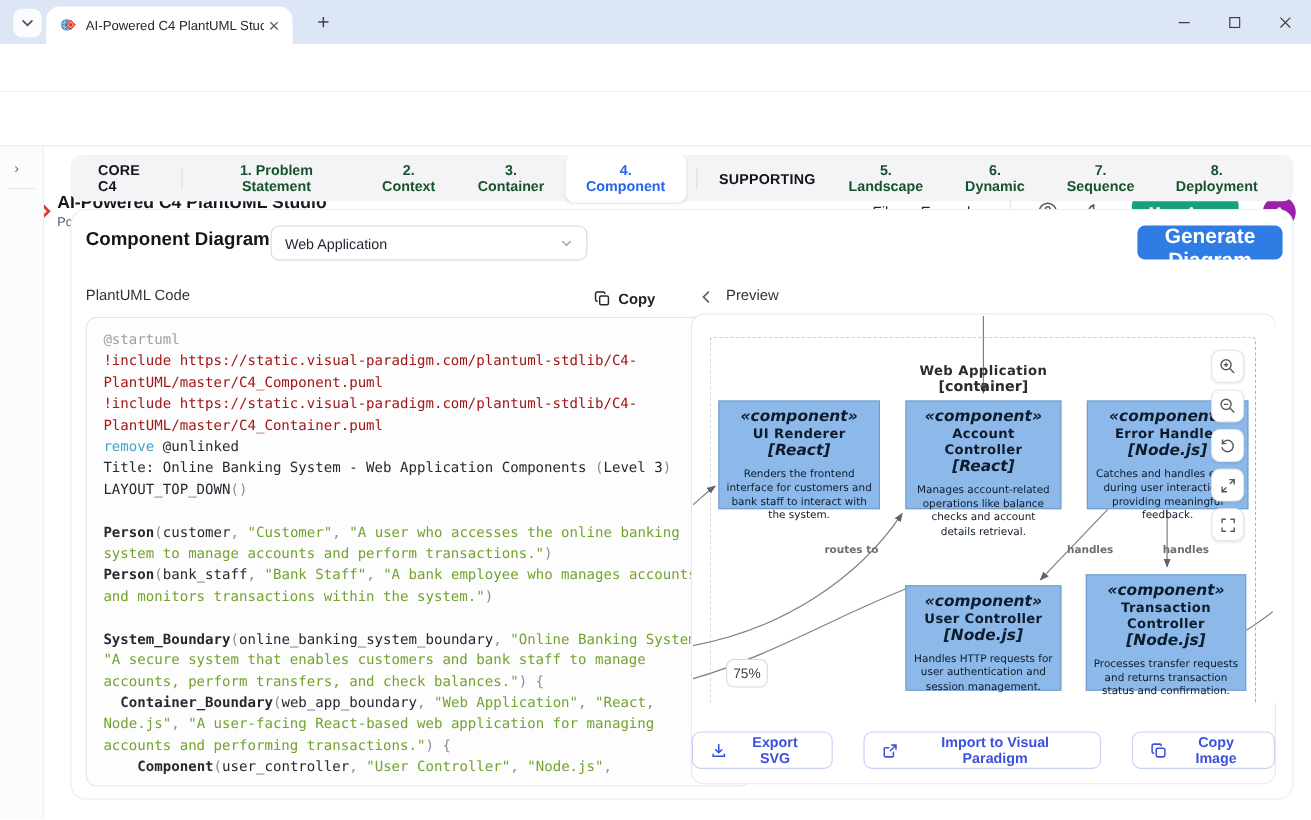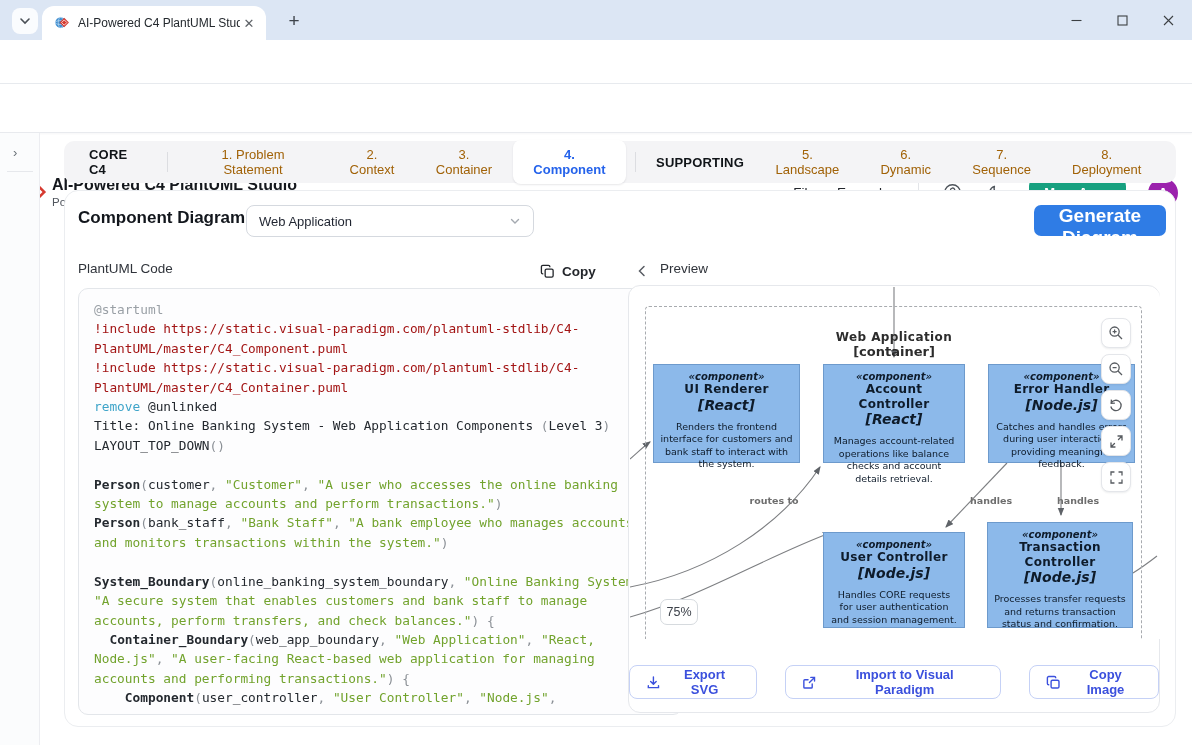--- a/index.html
+++ b/index.html
@@ -40,21 +40,21 @@
 
   
   .leftrail { position:absolute; left:0; top:133px; width:40px; height:612px; background:#fbfcfd; border-right:1px solid #ecedf1; }
   .rail-chev { position:absolute; left:13px; top:12px; color:#697077; font-size:13px; }
   .rail-div { position:absolute; left:7px; top:38px; width:26px; border-top:1px solid #e6e8ec; }
 
   
   .navbar { position:absolute; left:64px; top:141px; width:1112px; height:42px; background:#f4f4f6; border-radius:10px; display:flex; align-items:center; padding:0 14px; }
   .nav-label { font-size:13px; font-weight:800; color:#101418; padding:0 11px; letter-spacing:.2px; }
   .nav-divider { width:1px; height:20px; background:#dcdde1; margin:0 9px; }
-  .nav-tab { font-size:13px; font-weight:400; color:#a16207; padding:7px 14px; border-radius:8px; background:transparent; border:none; font-family:inherit; }
+  .nav-tab { font-size:13px; font-weight:700; color:#14532d; padding:7px 14px; border-radius:8px; background:transparent; border:none; font-family:inherit; }
   .nav-tab.active { background:#fff; color:#2563eb; font-weight:600; box-shadow:0 1px 2px rgba(16,24,40,.10); }
 
   
   .card { position:absolute; left:64px; top:190px; width:1112px; height:537px; border:1px solid #ebedf0; border-radius:14px; background:#fff; }
   .pagetitle { position:absolute; left:78px; top:208px; font-size:17px; font-weight:700; color:#12161c; }
   .dselect { position:absolute; left:246px; top:205px; width:288px; height:32px; border:1px solid #d5d9df; border-radius:8px; background:#fff; display:flex; align-items:center; padding:0 12px; }
   .dselect-val { flex:1; font-size:13px; color:#1f2430; }
   .genbtn { position:absolute; left:1034px; top:205px; width:132px; height:31px; background:#2f7ce5; border:none; border-radius:7px; color:#fff; font-size:19px; font-weight:600; font-family:inherit; }
 
   .panel-label { position:absolute; font-size:13.5px; font-weight:500; color:#30343b; }
@@ -76,21 +76,21 @@
   .sbthumb { position:absolute; right:3px; top:7px; width:7px; height:92px; border-radius:4px; background:#aebfd9; }
 
   
   .prevbox { position:absolute; left:628px; top:285px; width:532px; height:428px; border:1px solid #e6e8ec; border-radius:12px; background:#fff; }
   .canvas { position:absolute; left:1px; top:1px; width:530px; height:352px; border-radius:11px 11px 0 0; overflow:hidden; background:#fff; }
   .boundary { position:absolute; left:15px; top:19px; width:497px; height:400px; border:1.5px dashed #a8abaf; border-radius:4px; }
   .btitle { position:absolute; left:150px; top:43px; width:228px; text-align:center; font-family:"DejaVu Sans", sans-serif; font-size:12px; font-weight:800; color:#2c2c2c; letter-spacing:.4px; }
   .bsub   { position:absolute; left:150px; top:57px; width:228px; text-align:center; font-family:"DejaVu Sans", sans-serif; font-size:13px; font-weight:700; color:#2c2c2c; }
   .edges { position:absolute; left:0; top:0; }
   .comp-box { position:absolute; background:#8cb9ea; border:1px solid rgba(52,96,150,.35); color:#0e1b2a; text-align:center; font-family:"DejaVu Sans", sans-serif; padding:6px 6px 4px; }
-  .comp-st   { font-size:10px; font-style:italic; font-weight:600; }
+  .comp-st   { font-size:14px; font-style:italic; font-weight:600; }
   .comp-name { font-size:12px; font-weight:800; line-height:14.5px; letter-spacing:.3px; }
   .comp-tech { font-size:14px; font-style:italic; font-weight:600; margin-bottom:8px; }
   .comp-desc { font-size:9.5px; line-height:12.5px; font-weight:500; }
   .edge-label { position:absolute; transform:translate(-50%,-50%); font-family:"DejaVu Sans", sans-serif; font-size:9.5px; font-weight:700; color:#6e6e6e; white-space:nowrap; background:transparent; }
   .zctl { position:absolute; left:471px; width:30px; height:30px; border-radius:8px; background:#fff; border:1px solid #e4e6ea; box-shadow:0 1px 2px rgba(16,24,40,.08); display:flex; align-items:center; justify-content:center; color:#575b60; }
   .zoombadge { position:absolute; left:30px; top:312px; width:38px; height:26px; border:1px solid #d6dade; border-radius:7px; background:#fff; font-size:12.5px; color:#3c4149; display:flex; align-items:center; justify-content:center; }
   .prevbtns { position:absolute; left:0; bottom:13px; width:100%; display:flex; justify-content:center; gap:28px; }
   .pbtn { height:34px; border:1px solid #c5d1f6; border-radius:8px; background:#fff; color:#3b50dd; font-size:13px; font-weight:600; font-family:inherit; display:flex; align-items:center; gap:8px; padding:0 16px; }
 </style>
 </head>
@@ -308,21 +308,21 @@
           <div class="comp-box" style="left: 358px; top: 77px; width: 147px; height: 99px;">
             <div class="comp-st">«component»</div>
             <div class="comp-name">Error Handler</div>
             <div class="comp-tech">[Node.js]</div>
             <div class="comp-desc">Catches and handles errors during user interactions, providing meaningful feedback.</div>
           </div>
           <div class="comp-box" style="left: 193px; top: 245px; width: 142px; height: 96px;">
             <div class="comp-st">«component»</div>
             <div class="comp-name">User Controller</div>
             <div class="comp-tech">[Node.js]</div>
-            <div class="comp-desc">Handles CORE requests for user authentication and session management.</div>
+            <div class="comp-desc">Handles HTTP requests for user authentication and session management.</div>
           </div>
           <div class="comp-box" style="left: 357px; top: 235px; width: 146px; height: 106px;">
             <div class="comp-st">«component»</div>
             <div class="comp-name">Transaction Controller</div>
             <div class="comp-tech">[Node.js]</div>
             <div class="comp-desc">Processes transfer requests and returns transaction status and confirmation.</div>
           </div>
         </div>
       <div id="edge-labels">
           <div class="edge-label" style="left: 144px; top: 213px;">routes to</div>

